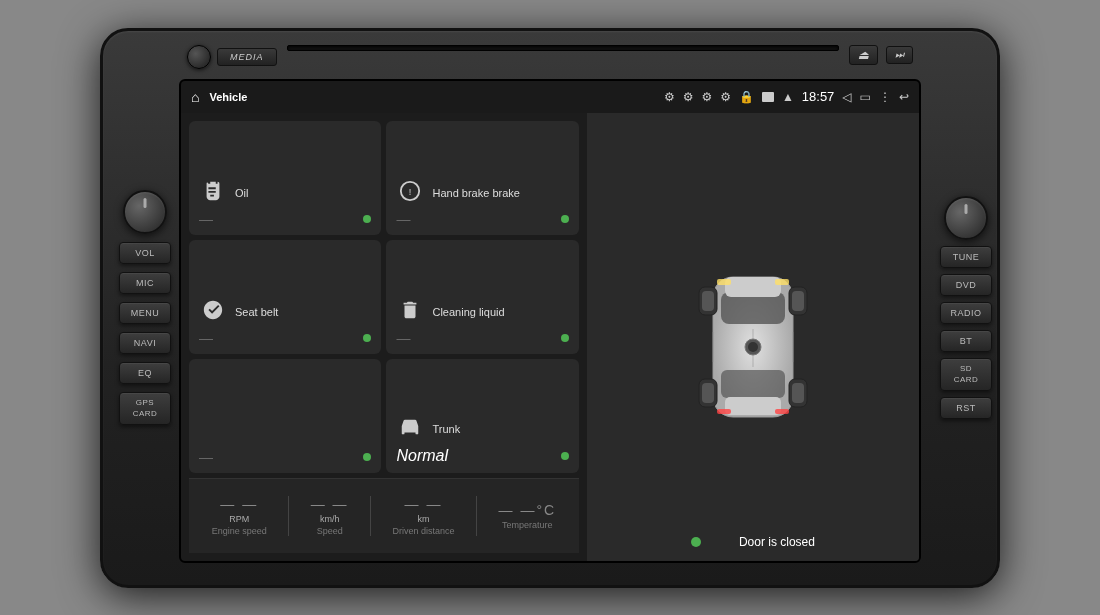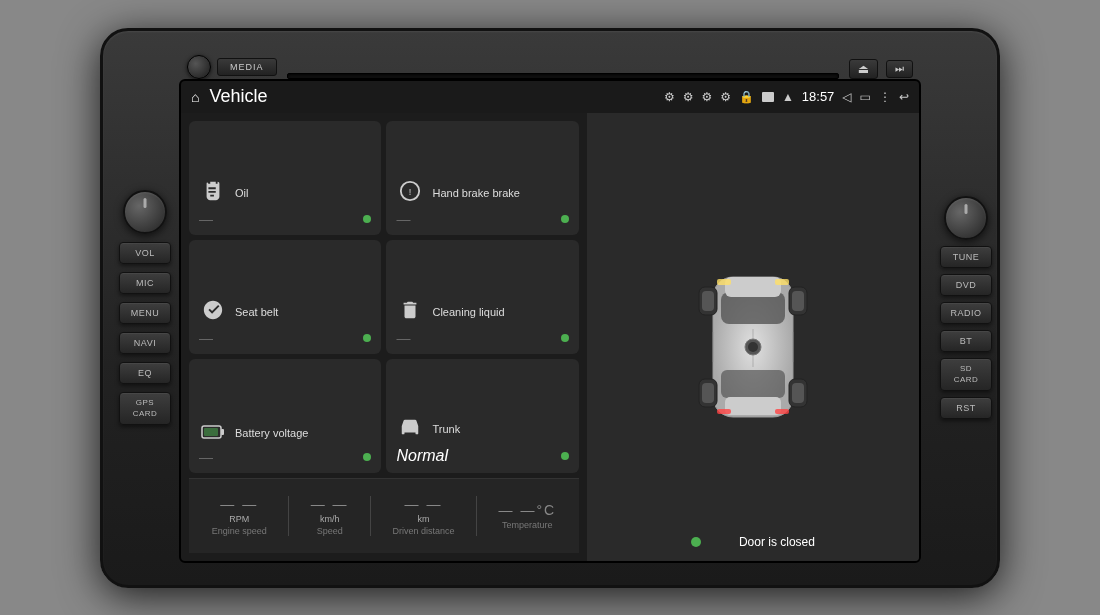--- a/index.html
+++ b/index.html
@@ -96,24 +96,25 @@
       flex-direction: column;
       align-items: center;
       justify-content: space-between;
       padding: 4px 0;
     }
 
     
     .top-bar {
       width: 100%;
       display: flex;
-      align-items: flex-end;
+      align-items: flex-start;
       justify-content: space-between;
       padding: 0 8px;
       height: 34px;
+      font-style: italic;
     }
     .media-btn {
       background: linear-gradient(180deg, #3a3a3a, #222);
       border: 1px solid #111;
       color: #ccc;
       font-size: 9px;
       padding: 3px 12px;
       border-radius: 3px;
       letter-spacing: 1px;
       cursor: pointer;
@@ -170,22 +171,22 @@
       height: 32px;
       flex-shrink: 0;
     }
     .status-home-icon {
       color: #fff;
       font-size: 14px;
       margin-right: 4px;
     }
     .status-vehicle {
       color: #fff;
-      font-size: 18px;
-      font-weight: 400;
+      font-size: 11px;
+      font-weight: 700;
       flex: 1;
     }
     .status-icons {
       display: flex;
       align-items: center;
       gap: 8px;
     }
     .status-gear {
       color: #ccc;
       font-size: 12px;
@@ -472,32 +473,20 @@
               <div class="info-card-bottom">
                 <span class="status-dash">—</span>
                 <div class="status-dot"></div>
               </div>
             </div>
           </div>
 
           <div class="info-row">
 
             <div class="info-card">
-              <div class="info-card-top">
-                <div class="info-card-icon">
-                  <svg width="24" height="16" viewBox="0 0 24 14" fill="none">
-                    <rect x="1" y="1" width="19" height="12" rx="2" stroke="#ccc" stroke-width="1.5"></rect>
-                    <rect x="20" y="4" width="3" height="6" rx="1" fill="#ccc"></rect>
-                    <rect x="3" y="3" width="14" height="8" rx="1" fill="#4caf50" opacity="0.5"></rect>
-                    <text x="-2" y="24" font-size="8" fill="#ccc">+</text>
-                    <text x="15" y="24" font-size="8" fill="#ccc">-</text>
-                  </svg>
-                </div>
-                <span class="info-card-title">Battery voltage</span>
-              </div>
               <div class="info-card-bottom">
                 <span class="status-dash">—</span>
                 <div class="status-dot"></div>
               </div>
             </div>
 
             <div class="info-card">
               <div class="info-card-top">
                 <div class="info-card-icon">
                   <svg width="22" height="22" viewBox="0 0 24 24" fill="#ccc">

